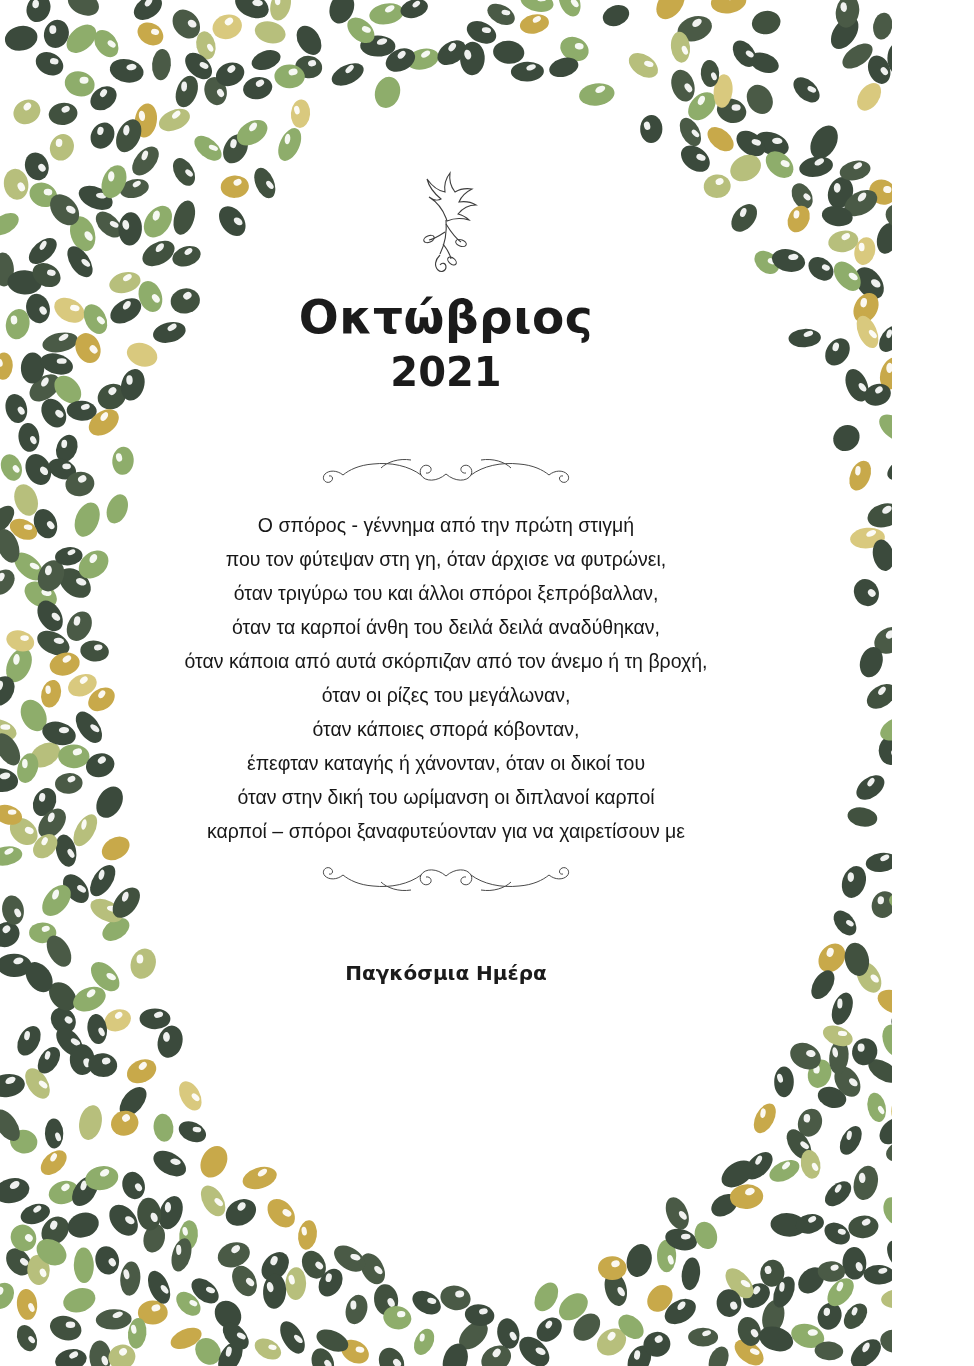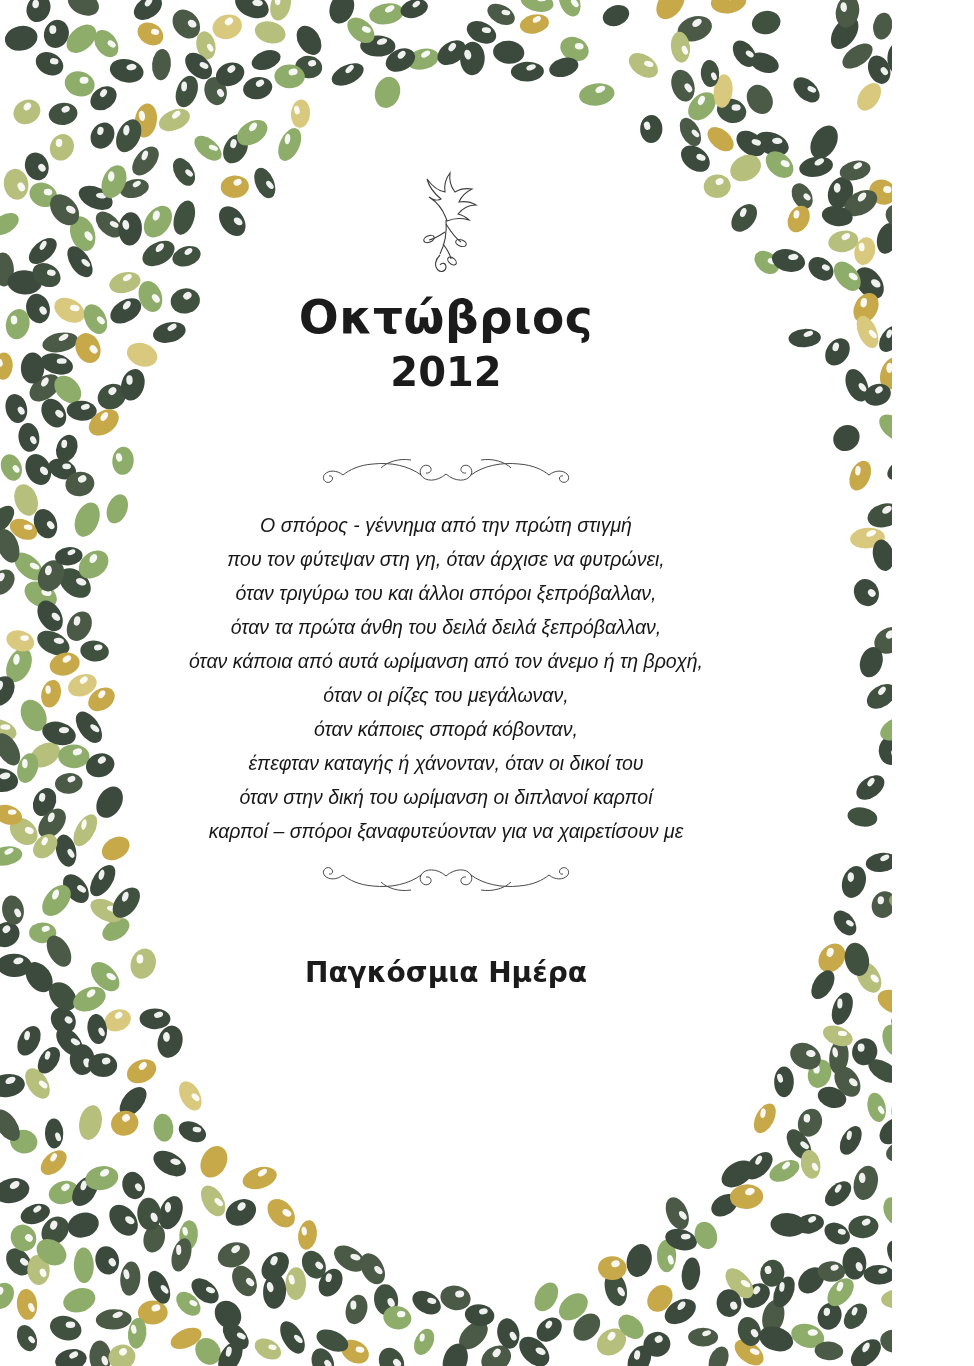--- a/index.html
+++ b/index.html
@@ -70,28 +70,27 @@
     width: 830px;
     text-align: center;
     font-family: "Liberation Sans", sans-serif;
     font-size: 19.5px;
     line-height: 34px;
     color: #171717;
   }
   .poem .line {
     display: block;
     white-space: nowrap;
-    font-style: italic;
   }
   .footer {
     margin-top: 54px;
     text-align: center;
     font-family: "DejaVu Sans", sans-serif;
     font-weight: bold;
-    font-size: 28px;
+    font-size: 20px;
     line-height: 30px;
     color: #1b1b1b;
   }
 </style>
 </head>
 <body>
 
 <div class="page">
 
   <svg id="seed-layer" viewBox="0 0 974 1366" xmlns="http://www.w3.org/2000/svg" aria-hidden="true">
@@ -2074,39 +2073,39 @@
       <path d="M55 54 C60 62 64 68 70 72"></path>
       <path d="M54 62 C48 66 43 69 38 70"></path>
       <path d="M52 74 C56 79 59 84 60 89"></path>
       <ellipse cx="38" cy="69" rx="5.5" ry="3.2" transform="rotate(-22 38 69)"></ellipse>
       <ellipse cx="70" cy="73" rx="5.5" ry="3.2" transform="rotate(20 70 73)"></ellipse>
       <ellipse cx="61" cy="91" rx="5" ry="3" transform="rotate(40 61 91)"></ellipse>
       <path d="M49 85 C44 90 43 96 47 100 C50 103 55 101 55 97 C55 93 51 92 49 95"></path>
     </svg>
 
     <div class="month-title">Οκτώβριος</div>
-    <div class="year">2012</div>
+    <div class="year">2021</div>
 
     <svg class="divider" viewBox="0 0 250 42" fill="none" stroke="#4a4a4a" stroke-width="1" xmlns="http://www.w3.org/2000/svg">
       <path d="M125 30 C116 38 104 38 100 31 C97 25 103 19 108 22 C112 24 110 30 105 29"></path>
       <path d="M125 30 C134 38 146 38 150 31 C153 25 147 19 142 22 C138 24 140 30 145 29"></path>
       <path d="M100 31 C88 22 70 18 52 20 C38 21 28 26 22 31"></path>
       <path d="M150 31 C162 22 180 18 198 20 C212 21 222 26 228 31"></path>
       <path d="M22 31 C16 26 8 26 4 30 C0 34 4 40 9 38 C13 36 12 31 8 32"></path>
       <path d="M228 31 C234 26 242 26 246 30 C250 34 246 40 241 38 C237 36 238 31 242 32"></path>
       <path d="M60 24 C66 18 78 14 90 16"></path>
       <path d="M190 24 C184 18 172 14 160 16"></path>
     </svg>
 
     <div class="poem">
       <span class="line">Ο σπόρος - γέννημα από την πρώτη στιγμή</span>
       <span class="line">που τον φύτεψαν στη γη, όταν άρχισε να φυτρώνει,</span>
       <span class="line">όταν τριγύρω του και άλλοι σπόροι ξεπρόβαλλαν,</span>
-      <span class="line">όταν τα πρώτα άνθη του δειλά δειλά ξεπρόβαλλαν,</span>
-      <span class="line">όταν κάποια από αυτά ωρίμανση από τον άνεμο ή τη βροχή,</span>
+      <span class="line">όταν τα καρποί άνθη του δειλά δειλά αναδύθηκαν,</span>
+      <span class="line">όταν κάποια από αυτά σκόρπιζαν από τον άνεμο ή τη βροχή,</span>
       <span class="line">όταν οι ρίζες του μεγάλωναν,</span>
       <span class="line">όταν κάποιες σπορά κόβονταν,</span>
       <span class="line">έπεφταν καταγής ή χάνονταν, όταν οι δικοί του</span>
       <span class="line">όταν στην δική του ωρίμανση οι διπλανοί καρποί</span>
       <span class="line">καρποί – σπόροι ξαναφυτεύονταν για να χαιρετίσουν με</span>
     </div>
 
     <svg class="divider bottom" viewBox="0 0 250 42" fill="none" stroke="#4a4a4a" stroke-width="1" xmlns="http://www.w3.org/2000/svg">
       <path d="M125 14 C116 6 104 6 100 13 C97 19 103 25 108 22 C112 20 110 14 105 15"></path>
       <path d="M125 14 C134 6 146 6 150 13 C153 19 147 25 142 22 C138 20 140 14 145 15"></path>

